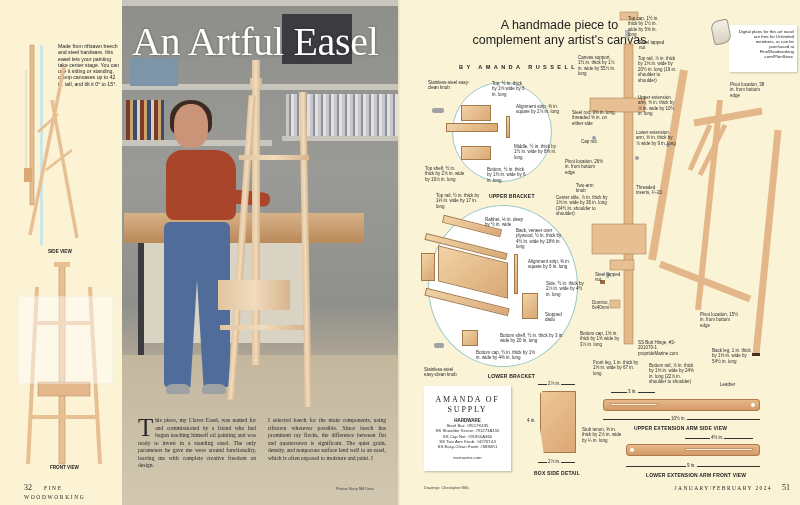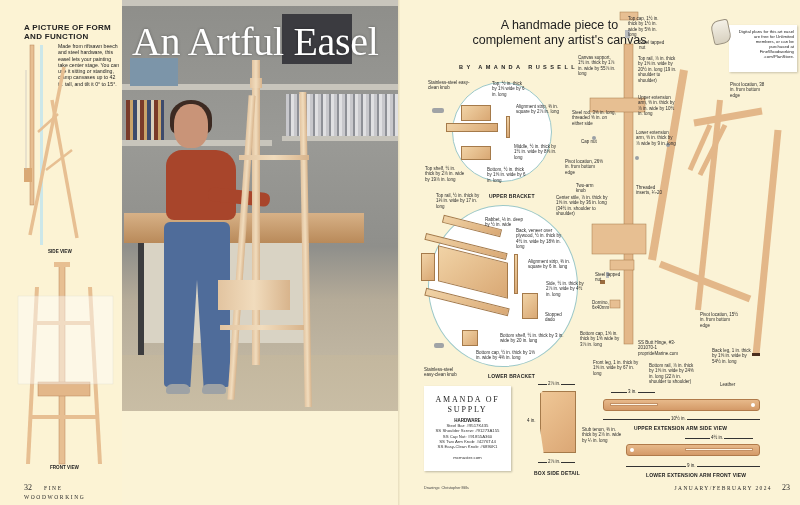--- a/index.html
+++ b/index.html
@@ -17,21 +17,21 @@
   .sb-desc { position: absolute; left: 58px; top: 43px; width: 62px; font-size: 5.2px; line-height: 6.3px; color: #222; }
   .sb-side-view { position: absolute; left: 14px; top: 40px; width: 70px; height: 205px; }
   .sb-label { position: absolute; font-size: 4.6px; font-weight: bold; color: #222; }
   .sb-front-view { position: absolute; left: 16px; top: 262px; width: 95px; height: 205px; }
   .folio { position: absolute; font-family: "Liberation Serif", serif; }
   .folio-left { left: 24px; top: 483px; font-size: 8px; }
   .folio-left .pg { font-size: 8px; margin-right: 10px; }
   .folio-left .mag { font-size: 5.5px; letter-spacing: 1.6px; }
 
   
-  .photo { position: absolute; left: 122px; top: 0; width: 276px; height: 411px; overflow: hidden;
+  .photo { position: absolute; left: 122px; top: 0; width: 276px; height: 505px; overflow: hidden;
            background: linear-gradient(to bottom, #8e8e8a 0%, #9a9a96 34%, #8f8f8b 60%, #b5ab98 73%, #c9bfaa 100%); }
   .shelf { position: absolute; background: #c8c5bc; }
   .books { position: absolute; }
   .bench { position: absolute; left: 2px; top: 213px; width: 240px; height: 30px; background: linear-gradient(#d7b187, #b98a5a); }
   .bench-leg { position: absolute; background: #3c3c3e; }
   .cabinet { position: absolute; left: 22px; top: 243px; width: 165px; height: 100px; background: #d9d3c4; }
   .floor { position: absolute; left: 0; top: 355px; width: 276px; height: 150px; background: linear-gradient(#c3b79e, #d2c7b0); }
   .person-torso { position: absolute; left: 44px; top: 150px; width: 70px; height: 70px; background: #a8452b; border-radius: 16px 20px 8px 8px; }
   .person-head { position: absolute; left: 52px; top: 104px; width: 34px; height: 44px; background: #c99478; border-radius: 45% 45% 40% 40%; }
   .person-hair { position: absolute; left: 48px; top: 100px; width: 42px; height: 36px; background: #3c2a22; border-radius: 50% 50% 30% 30%; }
@@ -73,21 +73,20 @@
   svg { position: absolute; overflow: visible; }
 </style>
 </head>
 <body>
 
 <div class="spread">
 
   <div class="page-left">
 
     <div class="sidebar">
-      <div class="sb-heading">A PICTURE OF FORM AND FUNCTION</div>
       <div class="sb-desc">Made from riftsawn beech and steel hardware, this easel lets your painting take center stage. You can use it sitting or standing, clamp canvases up to 42 in. tall, and tilt it 0° to 15°.</div>
 
       <svg class="sb-side-view" viewBox="0 0 70 205" width="70" height="205">
         <rect x="16" y="5" width="4" height="160" fill="#e7bf92" stroke="#b68558" stroke-width="0.5"></rect>
         <rect x="26" y="5" width="3" height="200" fill="#bfe3ee" opacity="0.8"></rect>
         <line x1="50" y1="27" x2="16" y2="195" stroke="#e7bf92" stroke-width="3.5"></line>
         <line x1="38" y1="60" x2="63" y2="198" stroke="#e7bf92" stroke-width="3.5"></line>
         <line x1="24" y1="92" x2="44" y2="74" stroke="#e7bf92" stroke-width="2.5"></line>
         <line x1="32" y1="130" x2="58" y2="110" stroke="#e7bf92" stroke-width="2.5"></line>
         <rect x="10" y="128" width="8" height="14" fill="#d9a874"></rect>
@@ -283,16 +282,16 @@
   <div class="arm-bar" style="left:626px; top:444px; width:134px;"></div>
   <div class="slot" style="left:685px; top:448px; width:68px;"></div>
   <div class="hole" style="left:630px; top:448px;"></div>
   <div class="dim-line" style="left:626px; top:466px; width:134px;"></div>
   <div class="dim-text" style="left:686px; top:463px;">9 in.</div>
   <div class="section-label" style="left:646px; top:472px;">LOWER EXTENSION ARM FRONT VIEW</div>
 
   <div class="drawings-credit">Drawings: Christopher Mills</div>
   <div class="folio folio-right">
     <span class="mag">JANUARY/FEBRUARY 2024</span>
-    <span class="pg">23</span>
+    <span class="pg">51</span>
   </div>
 
 </div>
 
 </body></html>

